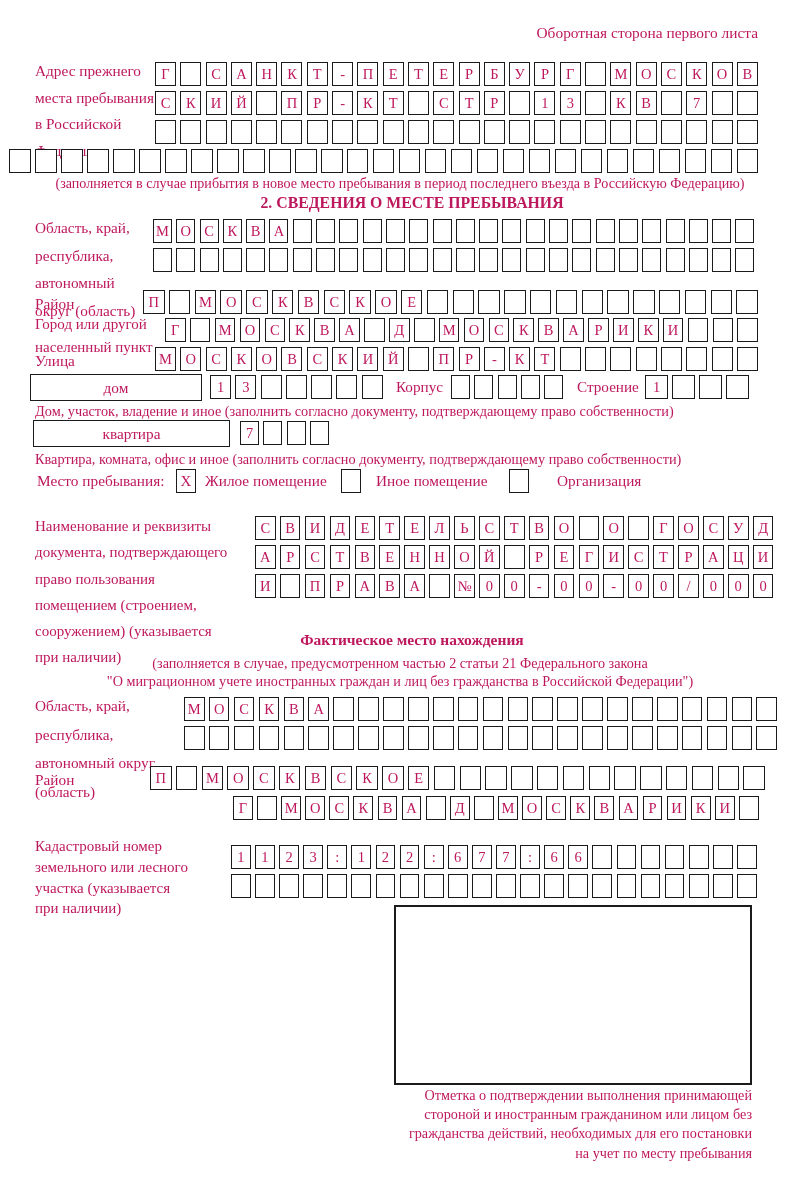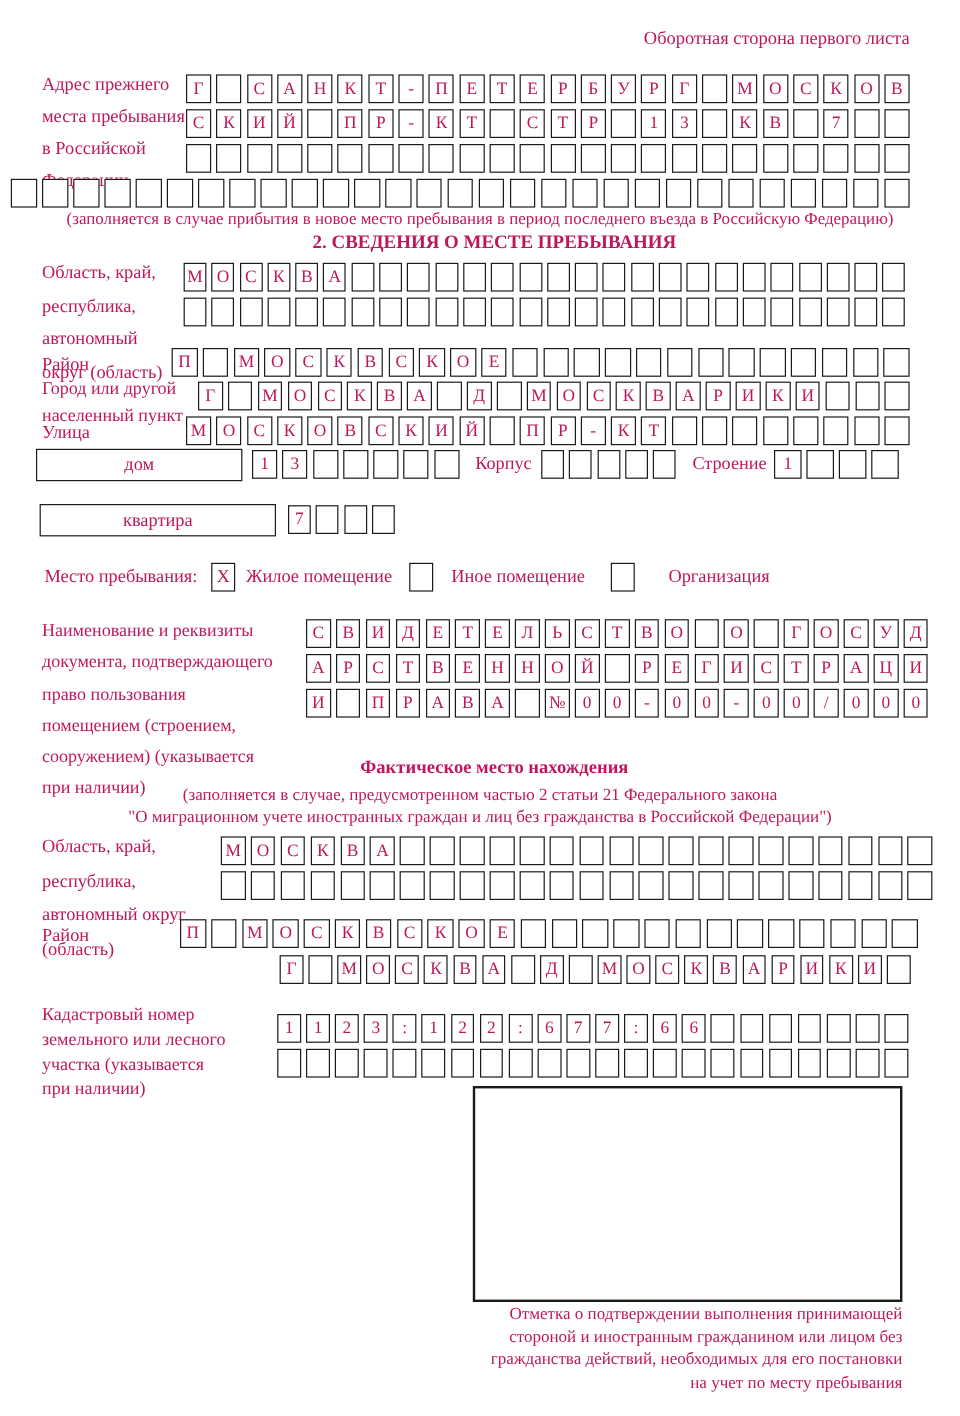--- a/index.html
+++ b/index.html
@@ -312,28 +312,30 @@
       <div class="cell"></div>
       <div class="cell"></div>
     </div>
   <div class="note" style="left:577px;top:378px;font-size:15.2px;">Строение</div>
   <div class="cr c23" style="left:645px;top:375px;">
       <div class="cell">1</div>
       <div class="cell"></div>
       <div class="cell"></div>
       <div class="cell"></div>
     </div>
+  <div class="note" style="left:35px;top:403px;font-size:14.3px;">Дом, участок, владение и иное (заполнить согласно документу, подтверждающему право собственности)</div>
 
   <div class="wbox" style="left:33px;top:420px;width:197px;">квартира</div>
   <div class="cr c19" style="left:240px;top:421px;">
       <div class="cell">7</div>
       <div class="cell"></div>
       <div class="cell"></div>
       <div class="cell"></div>
     </div>
+  <div class="note" style="left:35px;top:451px;font-size:14.3px;">Квартира, комната, офис и иное (заполнить согласно документу, подтверждающему право собственности)</div>
 
   <div class="note" style="left:37px;top:472px;font-size:15.3px;">Место пребывания:</div>
   <div class="ckb" style="left:176px;top:469px;">X</div>
   <div class="note" style="left:205px;top:472px;font-size:15.3px;">Жилое помещение</div>
   <div class="ckb" style="left:341px;top:469px;"></div>
   <div class="note" style="left:376px;top:472px;font-size:15.3px;">Иное помещение</div>
   <div class="ckb" style="left:509px;top:469px;"></div>
   <div class="note" style="left:557px;top:472px;font-size:15.3px;">Организация</div>
 
   <div class="lbl" style="left:35px;top:513px;line-height:26.3px;font-size:15px;">Наименование и реквизиты

